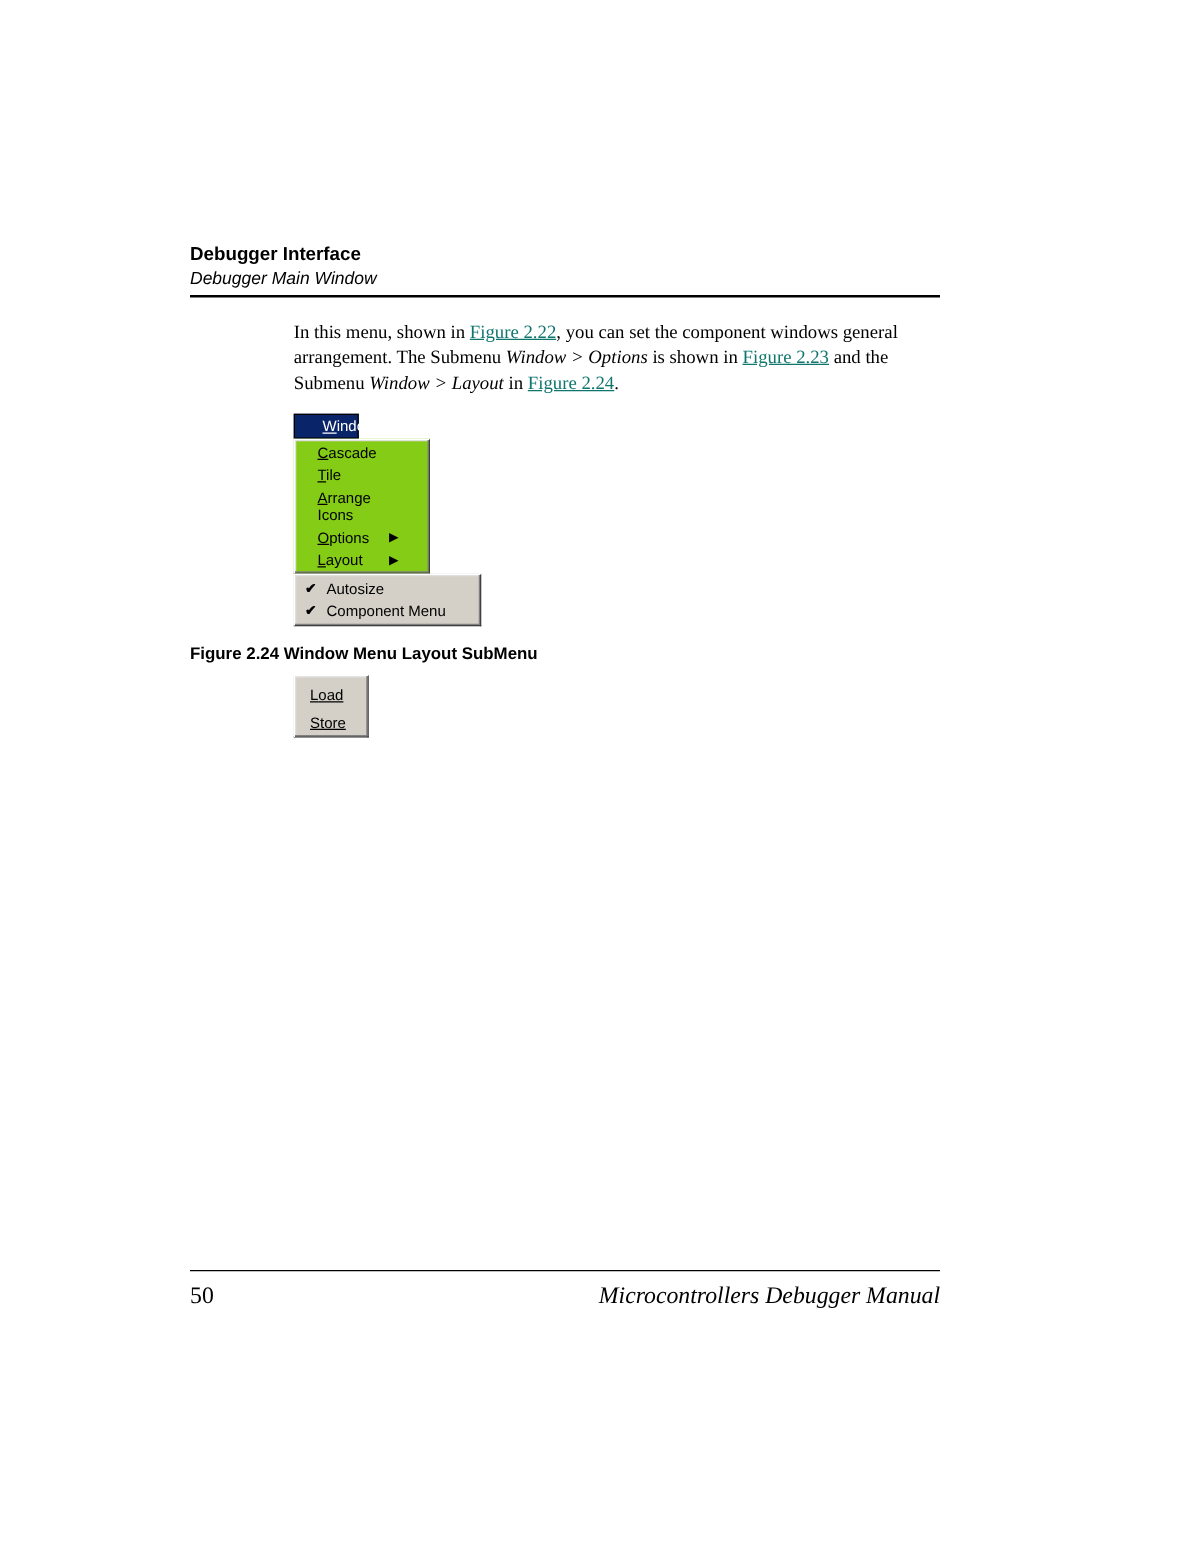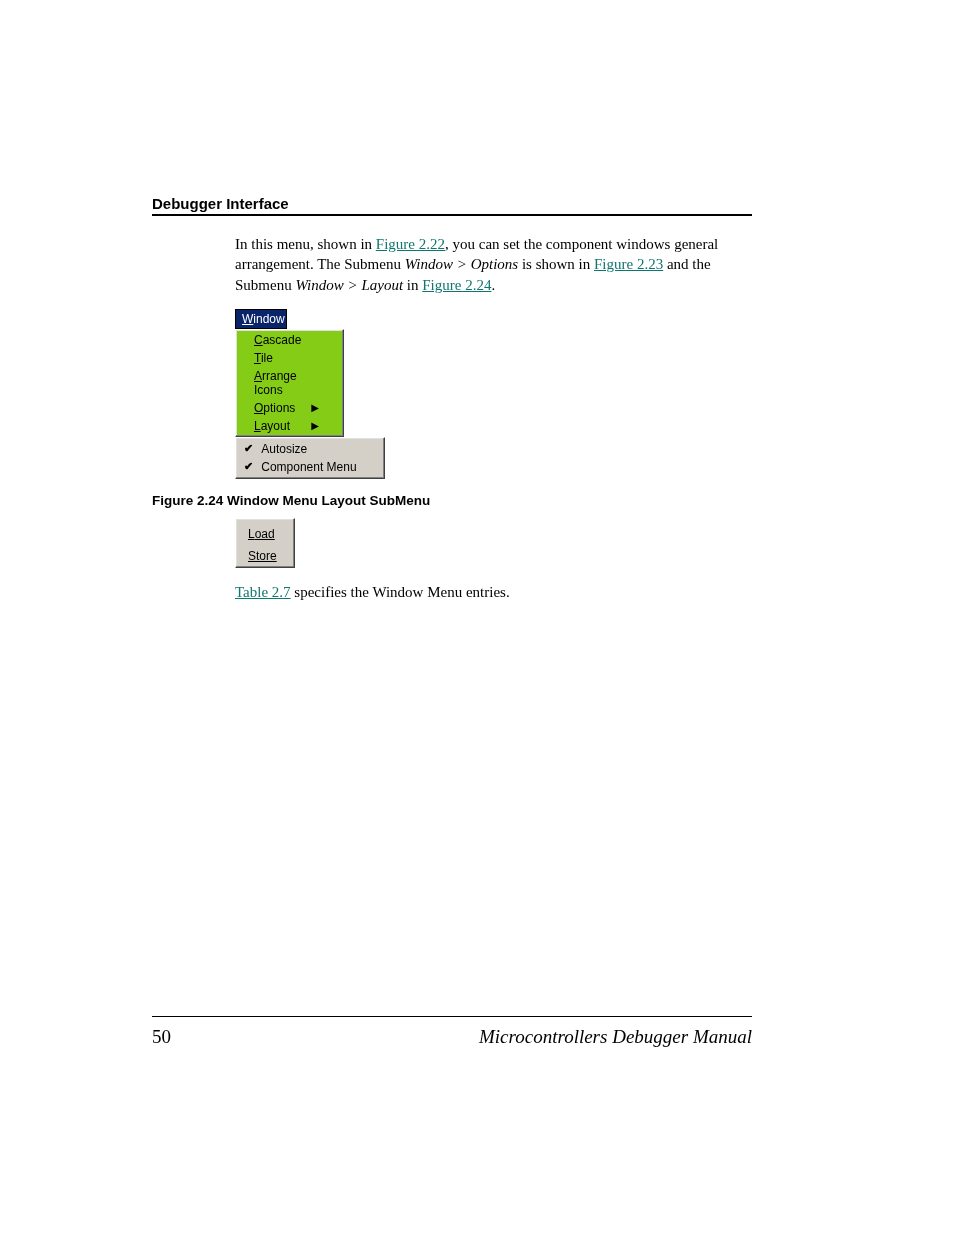--- a/index.html
+++ b/index.html
@@ -64,21 +64,21 @@
     
     .menu-win {
       margin-left: 83px;
       width: 109px;
       font-family: "MS Sans Serif", Arial, sans-serif;
       font-size: 12px;
     }
     .menu-bar-item {
       background: #0A246A;
       color: #fff;
-      padding: 2px 6px;
+      padding: 2px 22px;
       width: 52px;
       border: 1px solid #000;
     }
     .menu-bar-item .ul { text-decoration: underline; }
     .menu-popup {
       background: #84cc16;
       border-top: 1px solid #fff;
       border-left: 1px solid #fff;
       border-right: 1px solid #404040;
       border-bottom: 1px solid #404040;
@@ -158,20 +158,21 @@
     }
     .footer-right {
       font-style: italic;
     }
   </style>
 </head>
 <body>
 
 <div class="page">
   <div class="header-title">Debugger Interface</div>
+  <div class="header-sub">Debugger Main Window</div>
   <div class="rule"></div>
 
   <div class="content">
     <div class="para">
       <span>In this menu, shown in </span><a class="link">Figure 2.22</a><span>, you can set the component windows general arrangement. The Submenu </span><span class="italic">Window &gt; Options</span><span> is shown in </span><a class="link">Figure 2.23</a><span> and the Submenu </span><span class="italic">Window &gt; Layout</span><span> in </span><a class="link">Figure 2.24</a><span>.</span>
     </div>
   </div>
 
   <div class="menu-win">
     <div class="menu-bar-item">
@@ -215,24 +216,19 @@
   <div class="fig-caption">Figure 2.24  Window Menu Layout SubMenu</div>
   <div class="menu-lay">
     <div class="lay-item">
       <span class="ul">L</span><span>oad</span>
     </div>
     <div class="lay-item">
       <span class="ul">S</span><span>tore</span>
     </div>
   </div>
 
-  <div class="content" style="margin-top:14px;">
-    <div class="para">
-      <a class="link">Table 2.7</a><span> specifies the Window Menu entries.</span>
-    </div>
-  </div>
 </div>
 
 <div class="footer-rule"></div>
 <div class="footer">
   <span>50</span>
   <span class="footer-right">Microcontrollers Debugger Manual</span>
 </div>
 
 </body></html>

